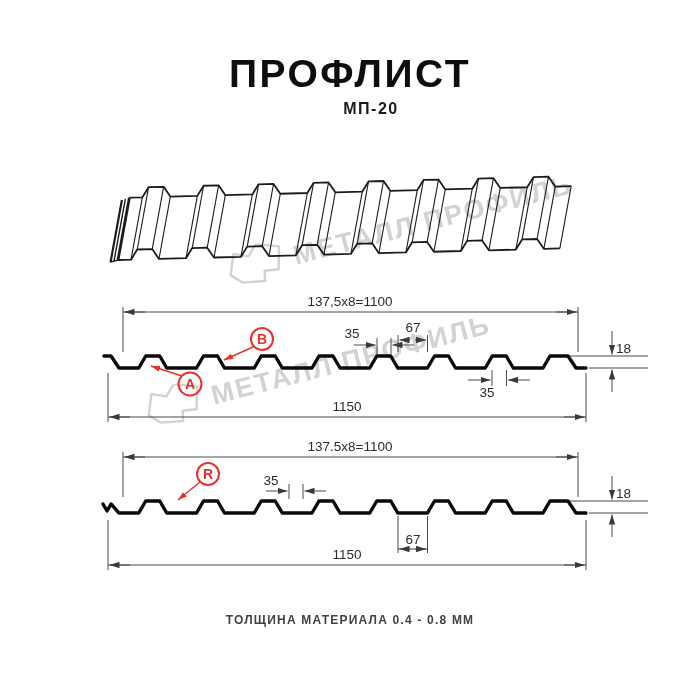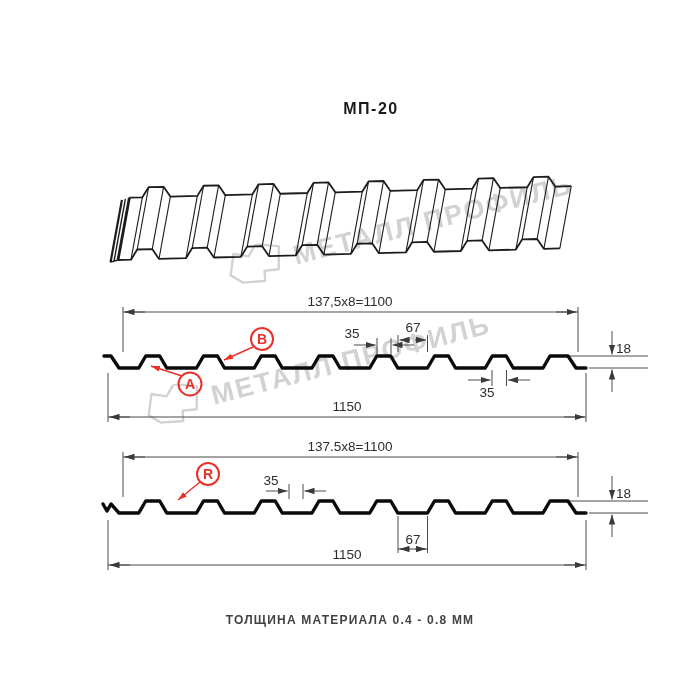--- a/index.html
+++ b/index.html
@@ -25,20 +25,21 @@
   .sheet{stroke:#0a0a0a;stroke-width:3.4;fill:none;stroke-linejoin:round;stroke-linecap:round;}
   .red-t{font-family:"Liberation Sans",sans-serif;font-size:14px;font-weight:bold;fill:#e73129;}
   .red-c{stroke:#e73129;stroke-width:2;fill:none;}
   .red-l{stroke:#e73129;stroke-width:1.4;fill:none;}
 </style>
 </head>
 <body>
 
 <div class="page">
 
+  <div class="title">ПРОФЛИСТ</div>
   <div class="subtitle">МП-20</div>
 
   <div class="wm" id="wm1">
     <svg width="58" height="42" viewBox="0 0 58 42" style="position:static">
       <path d="M2 24 L10 4 L24 10 L34 0 L56 8 L50 30 L36 28 L34 38 L12 34 Z" fill="none" stroke="#d2d2d2" stroke-width="2.4" stroke-linejoin="round"></path>
     </svg>
     <span class="wm-text">МЕТАЛЛ ПРОФИЛЬ</span>
   </div>
 
   <div class="wm" id="wm2">

